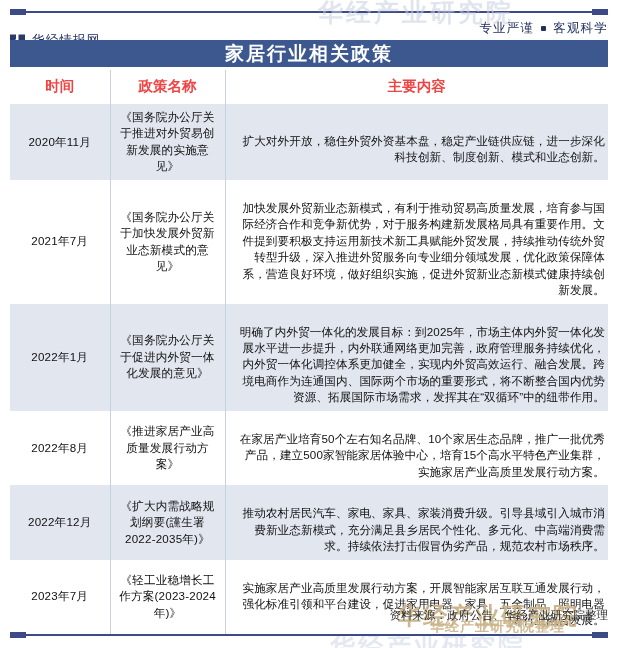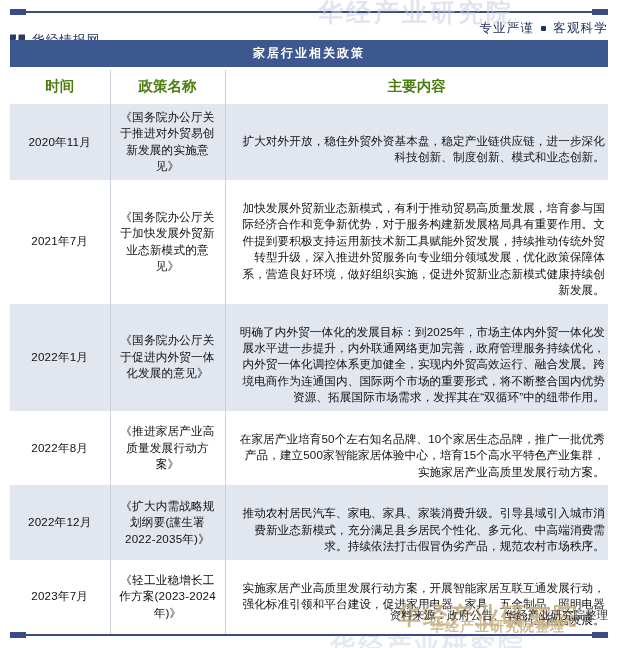--- a/index.html
+++ b/index.html
@@ -27,42 +27,42 @@
   .brand{display:flex;align-items:center;gap:7px;margin-top:24px;}
   .brand-mark{width:15px;height:13px;flex:0 0 auto;}
   .brand-text{font-size:12.5px;color:#22305e;letter-spacing:1.2px;white-space:nowrap;}
   .tagline{font-size:12.5px;color:#22305e;letter-spacing:1.2px;white-space:nowrap;
            display:flex;align-items:center;gap:7px;}
   .tagline .dot{width:5px;height:5px;background:#22305e;border-radius:1px;display:inline-block;}
 
   
   .title-bar{position:absolute;left:10px;right:10px;top:40px;height:27px;
              background:#3d588f;display:flex;align-items:center;justify-content:center;}
-  .title-bar span{color:#ffffff;font-size:12px;font-weight:bold;letter-spacing:2px;}
+  .title-bar span{color:#ffffff;font-size:19px;font-weight:bold;letter-spacing:2px;}
 
   
   .wm{position:absolute;color:#cfd6e4;font-weight:bold;white-space:nowrap;
       pointer-events:none;user-select:none;opacity:.55;}
   #wm-top{top:-4px;left:318px;font-size:25px;letter-spacing:3px;color:#c8cfe0;}
   #wm-mid{top:176px;left:22px;font-size:23px;letter-spacing:2px;color:#dfe3ec;}
   #wm-low{top:630px;left:330px;font-size:25px;letter-spacing:3px;color:#cfd6e4;}
   #wm-gold{position:absolute;top:600px;left:397px;font-size:24px;font-weight:bold;
            letter-spacing:2px;color:#cbb48a;white-space:nowrap;pointer-events:none;
            user-select:none;opacity:.95;}
   #wm-gold2{position:absolute;top:618px;left:430px;font-size:14px;font-weight:bold;
            letter-spacing:1px;color:#cbb48a;white-space:nowrap;pointer-events:none;
            user-select:none;opacity:.9;}
 
   
   .table-wrap{position:absolute;left:10px;right:10px;top:70px;}
   table{border-collapse:collapse;width:100%;table-layout:fixed;}
   col.c-time{width:100px;}
   col.c-name{width:115px;}
   col.c-body{width:383px;}
-  th{font-size:14.5px;font-weight:bold;color:#4d7c0f;background:#ffffff;
+  th{font-size:14.5px;font-weight:bold;color:#ef4444;background:#ffffff;
      padding:7px 4px 8px;text-align:center;border:0;}
   th.sep{border-left:1px solid #c9d0de;border-right:1px solid #c9d0de;}
   td{font-size:11.6px;color:#111111;vertical-align:middle;line-height:1.42;
      padding:5px 5px;border:0;}
   td.time{text-align:center;white-space:nowrap;letter-spacing:.2px;}
   td.name{text-align:center;border-left:1px solid #c9d0de;border-right:1px solid #c9d0de;
           letter-spacing:.2px;}
   td.body{text-align:right;padding:20px 3px 5px 8px;letter-spacing:.1px;}
   tr.shade td{background:#e1e6ef;}
   tr.plain td{background:#ffffff;}

